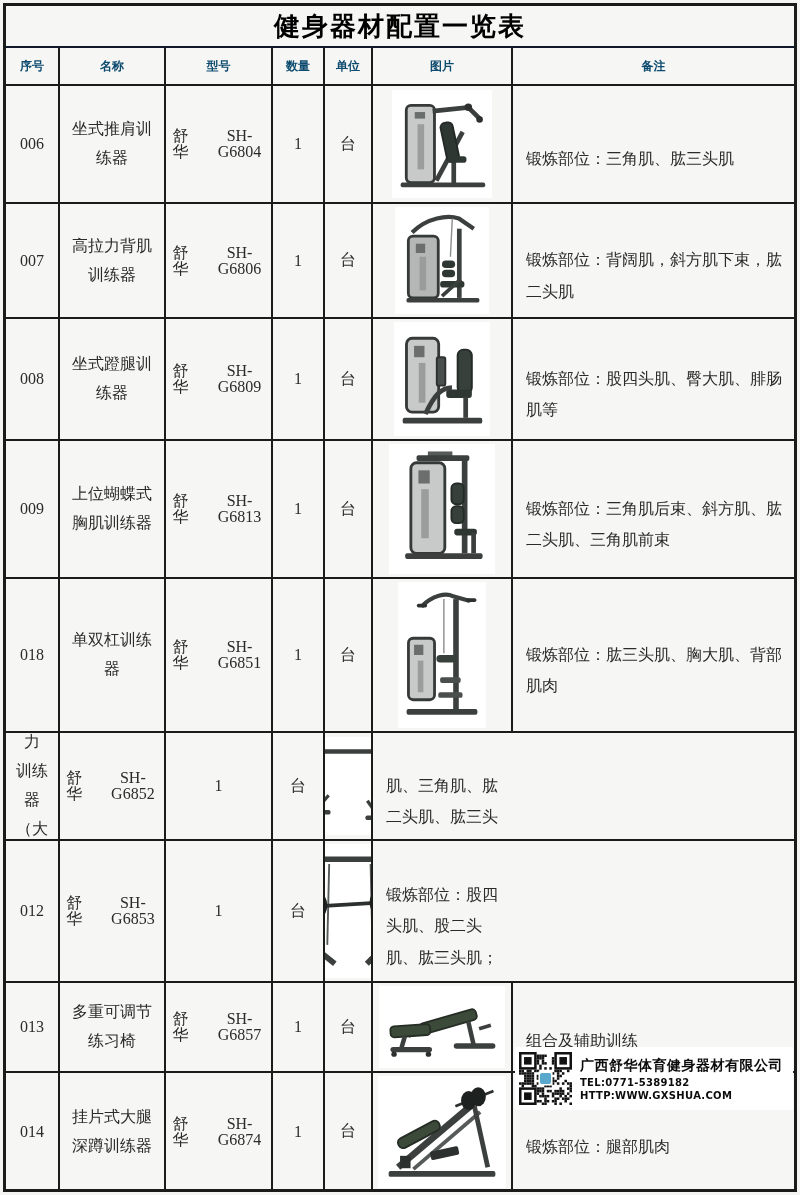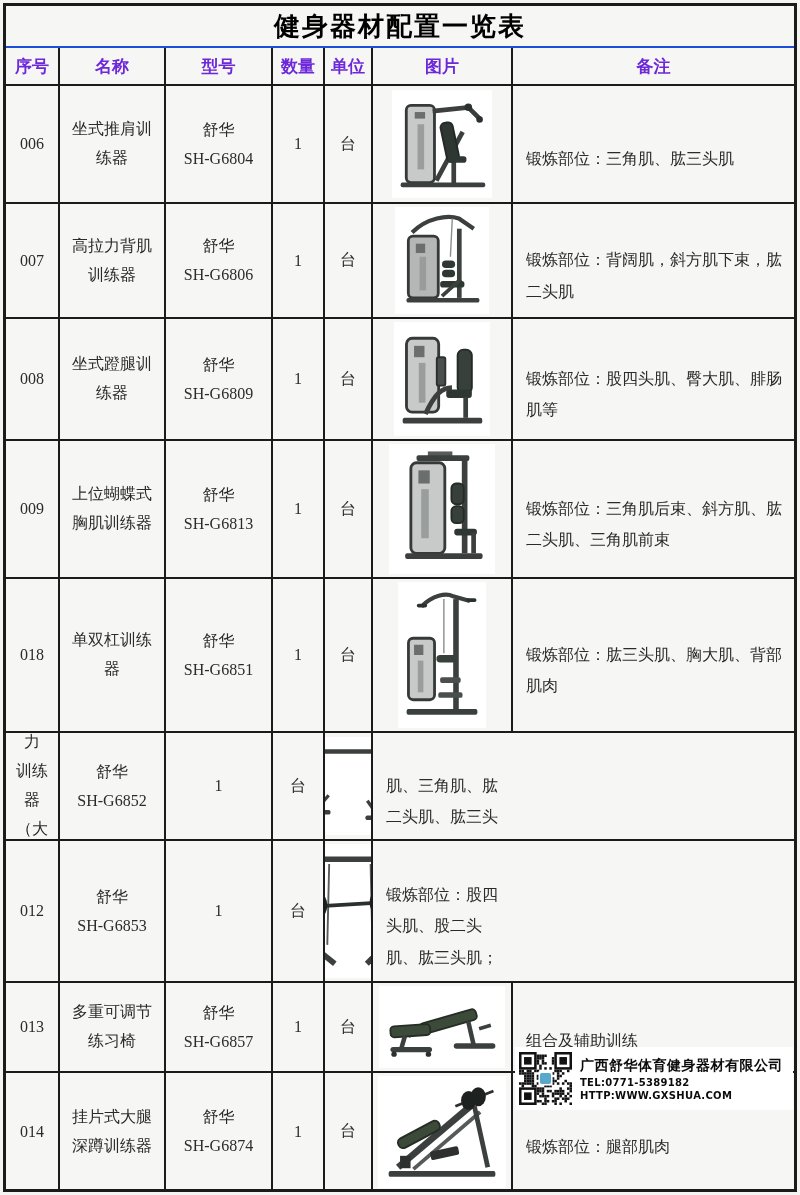--- a/index.html
+++ b/index.html
@@ -7,25 +7,25 @@
   .page{position:relative;width:800px;height:1195px;background:#f4f4f2;overflow:hidden;
         font-family:"Liberation Serif","DejaVu Serif",serif;color:#2b2b2b;}
   .tbl{position:absolute;left:3px;top:3px;width:794px;height:1189px;box-sizing:border-box;
        border:3px solid #1b1b1b;background:#f6f6f4;}
   .trow{display:grid;grid-template-columns:54px 106px 107px 52px 48px 140px auto;
         border-bottom:2px solid #1b1b1b;box-sizing:border-box;}
   .trow:last-child{border-bottom:none;}
   .cell{border-right:2px solid #1b1b1b;box-sizing:border-box;display:flex;
         align-items:center;justify-content:center;text-align:center;font-size:16px;overflow:hidden;}
   .cell:last-child{border-right:none;}
-  .title-row{height:40px;border-bottom:2px solid #1d4ed8;display:flex;align-items:center;justify-content:center;
+  .title-row{height:40px;border-bottom:2px solid #0f172a;display:flex;align-items:center;justify-content:center;
         font-family:"Liberation Sans","DejaVu Sans",sans-serif;font-weight:700;font-size:26px;color:#000;letter-spacing:2px;}
-  .head .cell{font-family:"Liberation Sans","DejaVu Sans",sans-serif;font-weight:700;font-size:17px;color:#6d28d9;}
+  .head .cell{font-family:"Liberation Sans","DejaVu Sans",sans-serif;font-weight:700;font-size:12px;color:#0c4a6e;}
   .cell-name{white-space:pre-line;line-height:1.8;padding:0 8px;}
-  .cell-model{flex-direction:column;gap:13px;line-height:1;}
+  .cell-model{flex-direction:row;gap:13px;line-height:1;}
   .cell-remark{justify-content:flex-start;text-align:left;padding:6px 6px 6px 13px;line-height:1.95;margin-top:30px;}
   .cell-remark.top{align-items:flex-start;padding-top:12px;}
   .cell-photo{padding:2px;}
   .photo{background:#ffffff;display:flex;align-items:center;justify-content:center;}
   .photo svg{display:block;}
   .wm{position:absolute;left:515px;top:1047px;width:278px;height:63px;background:#ffffff;
       display:flex;align-items:center;gap:8px;padding:3px 4px;box-sizing:border-box;}
   .wm-text{display:flex;flex-direction:column;justify-content:center;gap:2px;
       font-family:"DejaVu Sans","Liberation Sans",sans-serif;font-weight:700;color:#0c0c0c;}
   .wm-company{font-size:14px;letter-spacing:0.5px;white-space:nowrap;}

